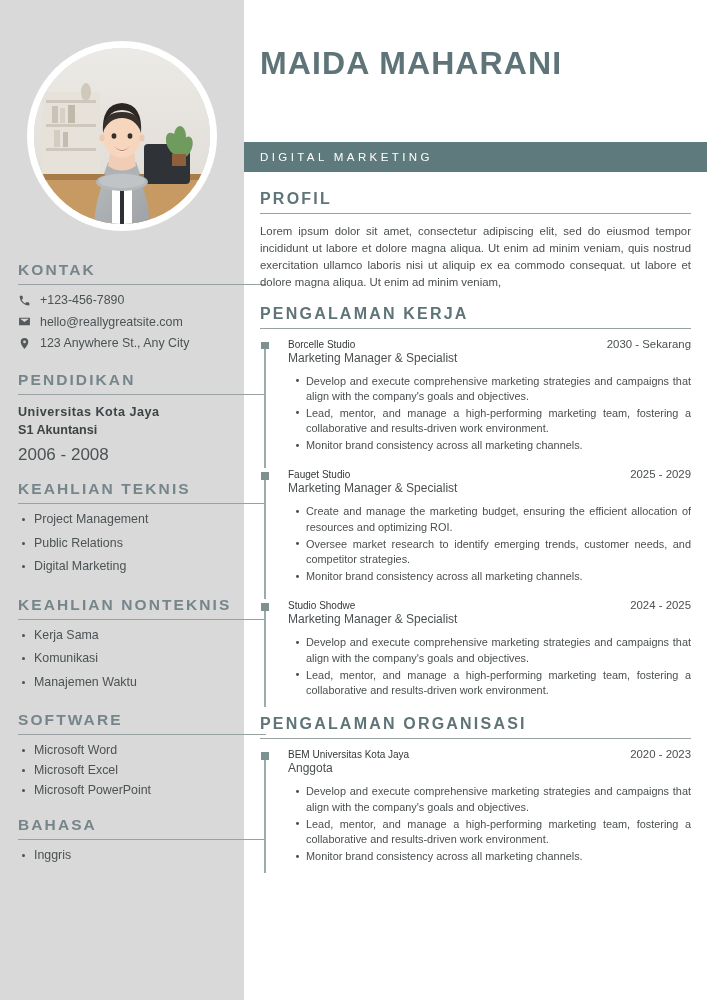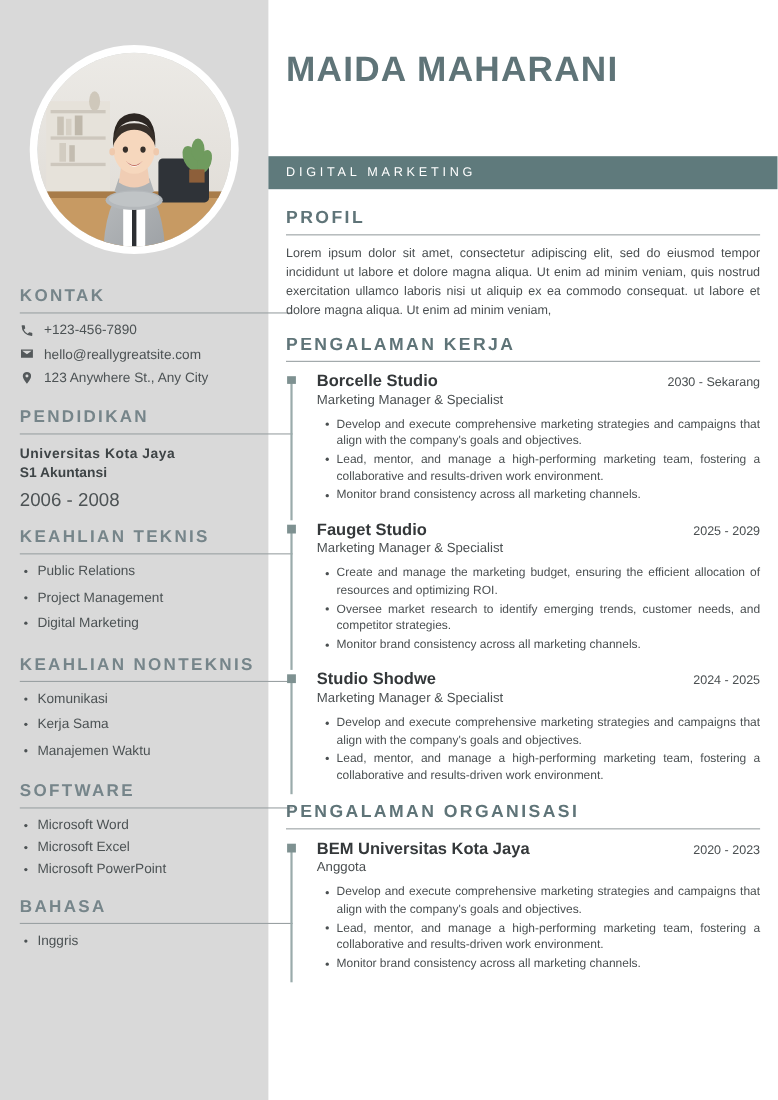--- a/index.html
+++ b/index.html
@@ -94,21 +94,21 @@
   .tl-item { position:relative; padding-left:28px; }
   .tl-line {
     position:absolute; left:4px; top:5px; bottom:0; width:1.6px; background:#9aabab;
   }
   .tl-item:last-child .tl-line { bottom:6px; }
   .tl-sq {
     position:absolute; left:1px; top:4px; width:7.5px; height:7.5px;
     background:#7e9191;
   }
   .tl-head { display:flex; justify-content:space-between; align-items:baseline; }
-  .tl-org { font-size:15px; font-weight:bold; color:#34383a; }
+  .tl-org { font-size:10px; font-weight:normal; color:#34383a; }
   .tl-date { font-size:11.4px; color:#4a4f51; white-space:nowrap; }
   .tl-role { font-size:12px; color:#4a4f51; margin-top:1px; }
   ul.tl-list { list-style:none; margin:9px 0 0 0; padding:0 0 0 18px; }
   ul.tl-list li {
     position:relative; font-size:10.9px; color:#4a4f51;
     line-height:1.42; margin-bottom:1.5px; text-align:justify;
   }
   ul.tl-list li::before {
     content:""; position:absolute; left:-10px; top:5.5px;
     width:2.8px; height:2.8px; border-radius:50%; background:#4a4f51;
@@ -214,32 +214,32 @@
         <div class="side-rule"></div>
         <div class="edu-name">Universitas Kota Jaya</div>
         <div class="edu-deg">S1 Akuntansi</div>
         <div class="edu-year">2006 - 2008</div>
       </section>
 
       <section class="side-section">
         <div class="side-h">KEAHLIAN TEKNIS</div>
         <div class="side-rule"></div>
         <ul class="side-list">
+          <li>Project Management</li>
           <li>Public Relations</li>
-          <li>Project Management</li>
           <li>Digital Marketing</li>
         </ul>
       </section>
 
       <section class="side-section">
         <div class="side-h">KEAHLIAN NONTEKNIS</div>
         <div class="side-rule"></div>
         <ul class="side-list">
+          <li>Kerja Sama</li>
           <li>Komunikasi</li>
-          <li>Kerja Sama</li>
           <li>Manajemen Waktu</li>
         </ul>
       </section>
 
       <section class="side-section">
         <div class="side-h">SOFTWARE</div>
         <div class="side-rule"></div>
         <ul class="side-list tight">
           <li>Microsoft Word</li>
           <li>Microsoft Excel</li>

